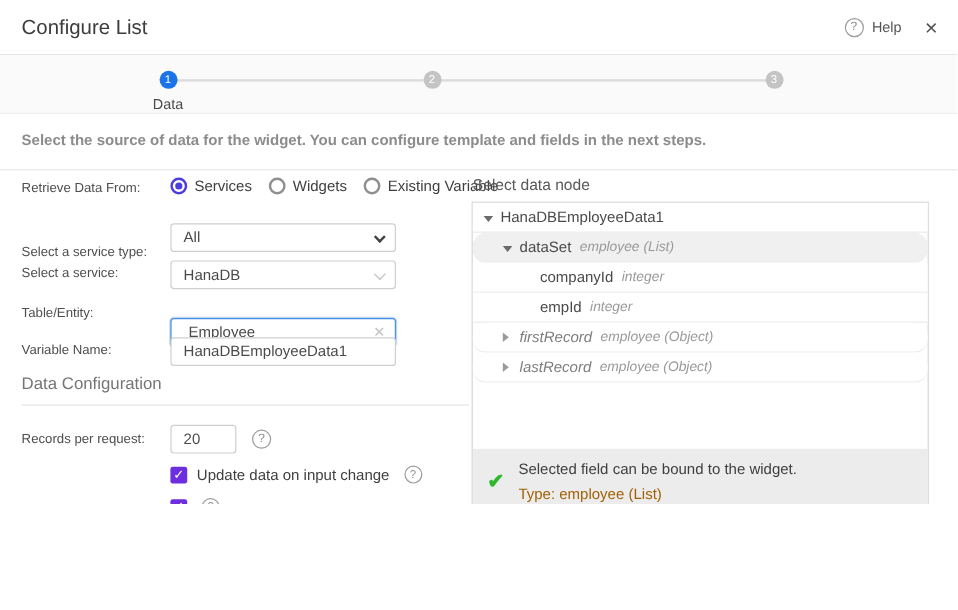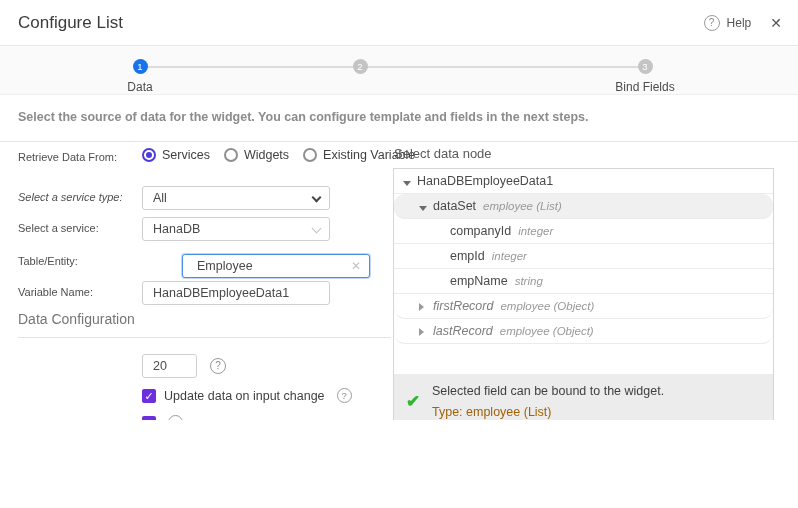--- a/index.html
+++ b/index.html
@@ -105,21 +105,20 @@
     <div class="step-line"></div>
     <div class="step step-c1">
       <div class="step-circle active">1</div>
       <div class="step-label">Data</div>
     </div>
     <div class="step step-c2">
       <div class="step-circle inactive">2</div>
     </div>
     <div class="step step-c3">
       <div class="step-circle inactive">3</div>
-      <div class="step-label">Bind Fields</div>
     </div>
   </div>
 
   <div class="desc">
     <span>Select the source of data for the widget. You can configure template and fields in the next steps.</span>
   </div>
 
   <div class="flabel" style="top:151px;">Retrieve Data From:</div>
   <div class="radio-group">
     <div class="radio-item">
@@ -129,44 +128,45 @@
     <div class="radio-item">
       <span class="radio-dot off"></span>
       <span class="radio-label">Widgets</span>
     </div>
     <div class="radio-item">
       <span class="radio-dot off"></span>
       <span class="radio-label">Existing Variable</span>
     </div>
   </div>
 
-  <div class="flabel" style="top:191px;font-style:italic;">Select a service type:</div>
+  <div class="flabel" style="top:204px;">Select a service type:</div>
   <div class="ctl" style="top:186px;">
     <span>All</span>
     <span class="chev"></span>
   </div>
 
   <div class="flabel" style="top:222px;">Select a service:</div>
   <div class="ctl" style="top:217px;">
     <span>HanaDB</span>
     <span class="chev light"></span>
   </div>
 
   <div class="flabel" style="top:255px;">Table/Entity:</div>
-  <div class="ctl ctl-focus" style="top:254px; padding:4px;margin-left:40px;">
+  <div class="ctl ctl-focus" style="top:265px; padding:4px;">
     <input class="ctl" style="position: static; border: none; box-shadow: none; width: 100%; height: 100%;" value="Employee">
     <span class="clear-x">✕</span>
   </div>
 
   <div class="flabel" style="top:286px;">Variable Name:</div>
   <input class="ctl" style="top: 281px;" value="HanaDBEmployeeData1">
 
   <div class="section-h">Data Configuration</div>
   <div class="section-div"></div>
 
+  <div class="flabel" style="top:360px;">Records per request:</div>
   <input class="ctl" style="top: 354px; width: 55px;" value="20">
   <span class="q-icon help-q" style="position:absolute; left:210px; top:358px;">?</span>
 
   <div class="cb-row" style="top:388px;">
     <span class="cb-box">✓</span>
     <span class="cb-label">Update data on input change</span>
     <span class="q-icon help-q">?</span>
   </div>
   <div class="cb-row" style="top:415px;">
     <span class="cb-box">✓</span>
@@ -186,24 +186,20 @@
       <span class="tn-type">employee (List)</span>
     </div>
     <div class="tree-row lvl2">
       <span class="tn-name">companyId</span>
       <span class="tn-type">integer</span>
     </div>
     <div class="tree-row lvl2">
       <span class="tn-name">empId</span>
       <span class="tn-type">integer</span>
     </div>
-    <div class="tree-row lvl2">
-      <span class="tn-name">empName</span>
-      <span class="tn-type">string</span>
-    </div>
     <div class="tree-row lvl1">
       <span class="tri"><span class="tri-right"></span></span>
       <span class="tn-name it">firstRecord</span>
       <span class="tn-type">employee (Object)</span>
     </div>
     <div class="tree-row lvl1">
       <span class="tri"><span class="tri-right"></span></span>
       <span class="tn-name it">lastRecord</span>
       <span class="tn-type">employee (Object)</span>
     </div>

